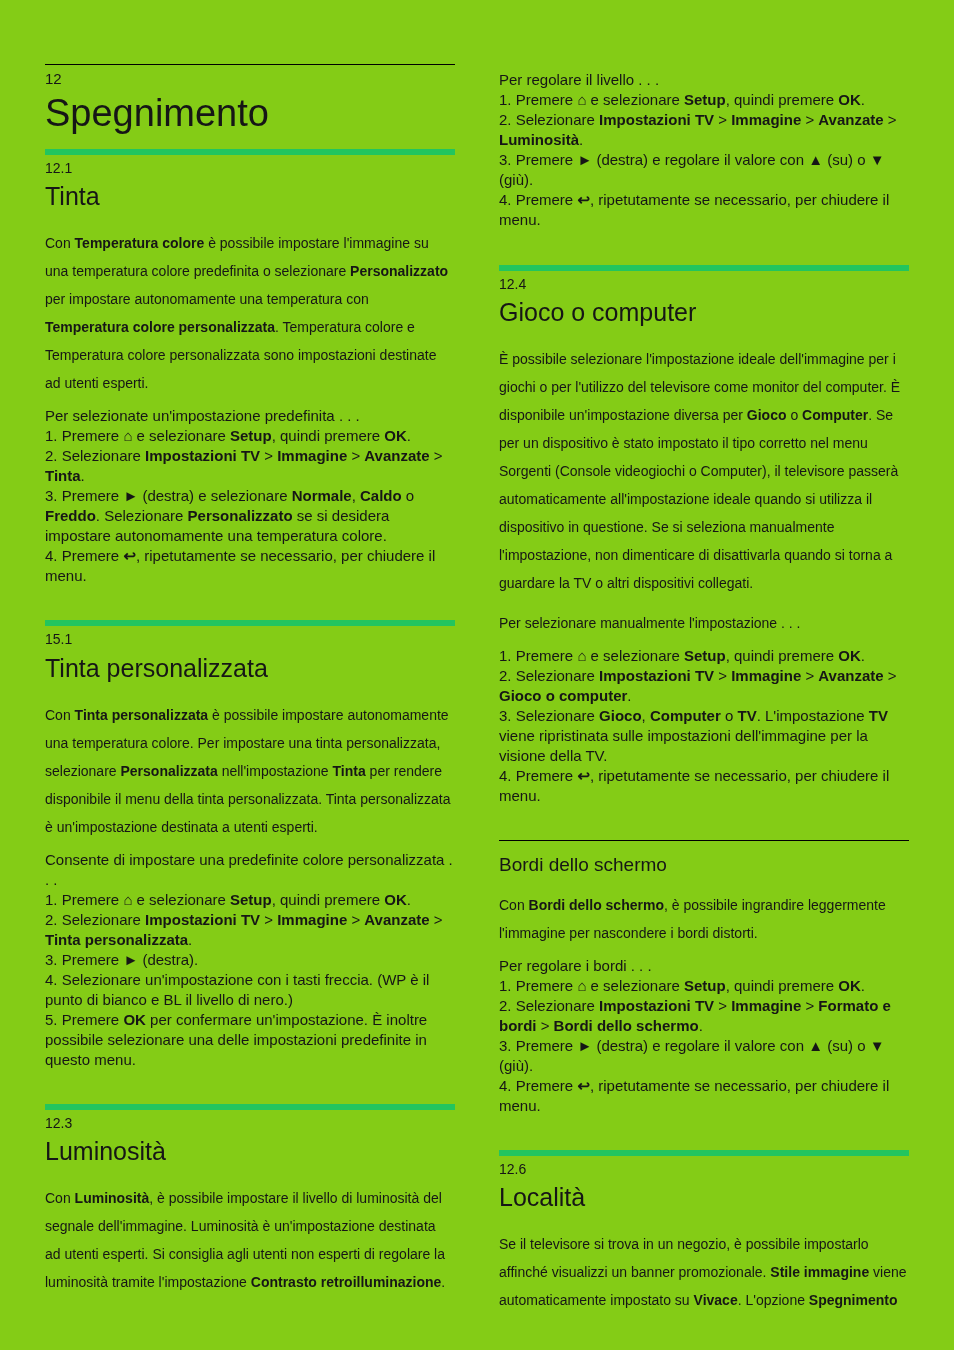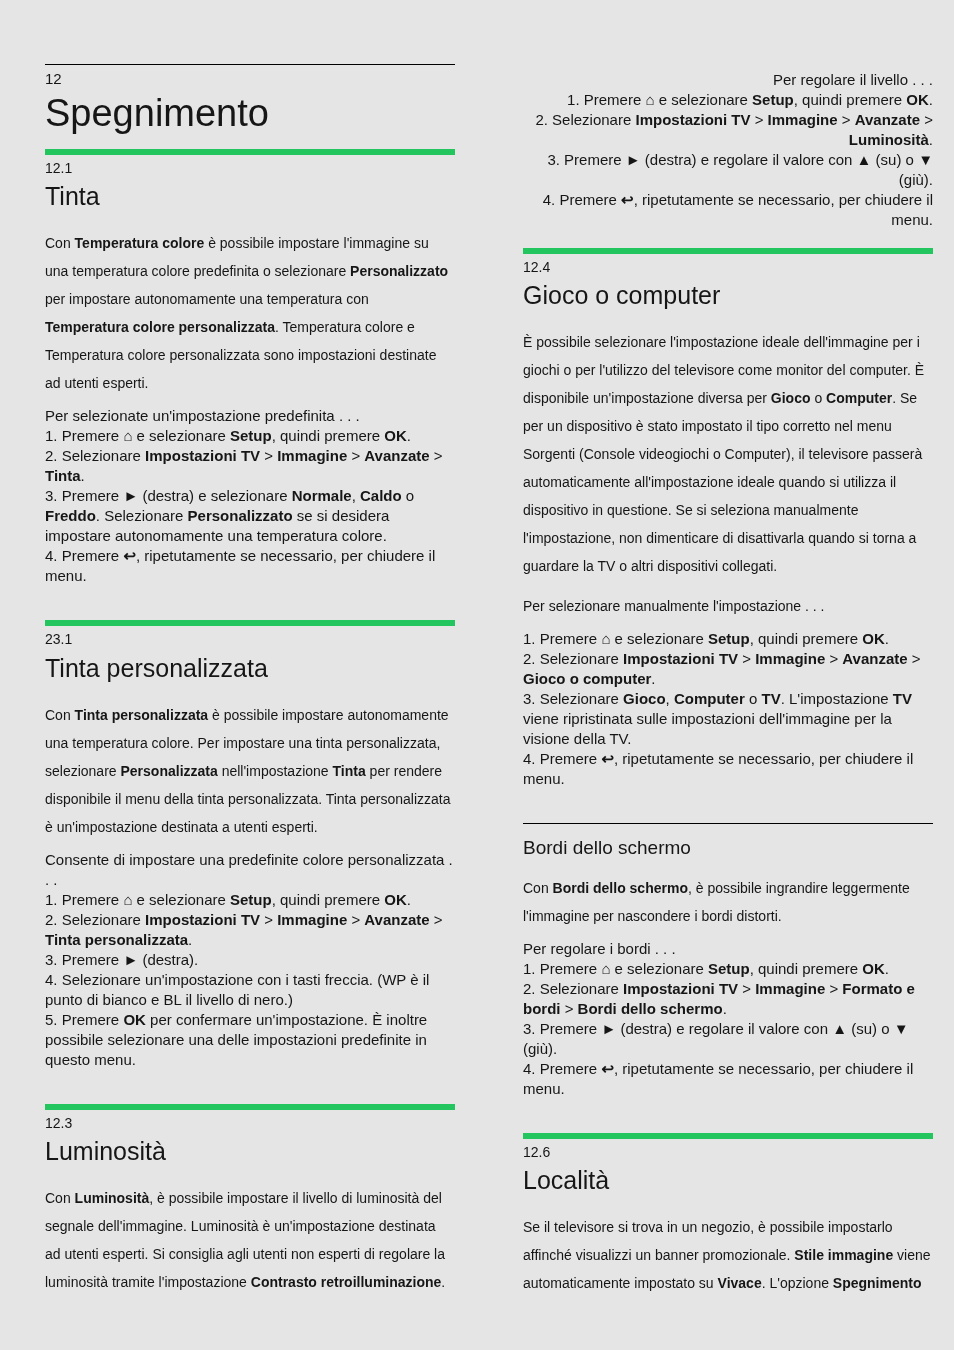--- a/index.html
+++ b/index.html
@@ -1,40 +1,40 @@
 <!DOCTYPE html>
 <html><head>
 <meta charset="utf-8">
 <style>
   html,body{margin:0;padding:0;background:#ffffff;}
   .page{
     position:relative;
     width:954px;height:1350px;
     box-sizing:border-box;
     padding:64px 44px 20px 45px;
-    display:flex;gap:68px;
-    background:#e5e5e5;
+    display:flex;gap:44px;
+    background:#84cc16;
     color:#161616;
     font-family:"Liberation Sans",sans-serif;
     overflow:hidden;
   }
   .col{width:410px;flex:0 0 410px;}
   .chapter{border-top:1px solid #000;padding-top:4px;margin-bottom:15px;}
   .ch-num{font-size:15px;line-height:1.3;}
   .ch-title{font-size:38px;font-weight:400;margin:4px 0 6px;line-height:1.1;}
   .sec{margin-bottom:34px;}
   .sec-head{border-top:6px solid #22c55e;padding-top:4px;margin-bottom:18px;}
   .sec-num{font-size:14px;line-height:1.3;}
   .sec-title{font-size:25px;font-weight:400;margin:4px 0 0;line-height:1.2;}
   .para{font-size:14px;line-height:28px;margin:12px 0 9px;}
   .steps{font-size:15px;line-height:20px;margin:0 0 9px;}
   .step{font-size:15px;line-height:20px;}
   .sub-rule{border:0;border-top:1px solid #000;margin:14px 0 12px;}
   .subheading{font-size:19px;font-weight:400;margin:0 0 14px;line-height:1.25;}
-  .cont{padding-top:6px;margin-bottom:18px;text-align:right;}
+  .cont{padding-top:6px;margin-bottom:35px;}
   b{font-weight:700;}
   .ic{font-weight:700;font-style:normal;}
 </style>
 </head>
 <body>
 
 <div class="page">
 
   <div class="col">
 
@@ -53,21 +53,21 @@
         <div class="step">Per selezionate un'impostazione predefinita . . .</div>
         <div class="step">1. Premere <span class="ic">⌂</span> e selezionare <b>Setup</b>, quindi premere <b>OK</b>.</div>
         <div class="step">2. Selezionare <b>Impostazioni TV</b> &gt; <b>Immagine</b> &gt; <b>Avanzate</b> &gt; <b>Tinta</b>.</div>
         <div class="step">3. Premere <span class="ic">►</span> (destra) e selezionare <b>Normale</b>, <b>Caldo</b> o <b>Freddo</b>. Selezionare <b>Personalizzato</b> se si desidera impostare autonomamente una temperatura colore.</div>
         <div class="step">4. Premere <span class="ic">↩</span>, ripetutamente se necessario, per chiudere il menu.</div>
       </div>
     </section>
 
     <section class="sec">
       <div class="sec-head">
-        <div class="sec-num">23.1</div>
+        <div class="sec-num">15.1</div>
         <h2 class="sec-title">Tinta personalizzata</h2>
       </div>
       <p class="para">Con <b>Tinta personalizzata</b> è possibile impostare autonomamente una temperatura colore. Per impostare una tinta personalizzata, selezionare <b>Personalizzata</b> nell'impostazione <b>Tinta</b> per rendere disponibile il menu della tinta personalizzata. Tinta personalizzata è un'impostazione destinata a utenti esperti.</p>
       <div class="steps">
         <div class="step">Consente di impostare una predefinite colore personalizzata . . .</div>
         <div class="step">1. Premere <span class="ic">⌂</span> e selezionare <b>Setup</b>, quindi premere <b>OK</b>.</div>
         <div class="step">2. Selezionare <b>Impostazioni TV</b> &gt; <b>Immagine</b> &gt; <b>Avanzate</b> &gt; <b>Tinta personalizzata</b>.</div>
         <div class="step">3. Premere <span class="ic">►</span> (destra).</div>
         <div class="step">4. Selezionare un'impostazione con i tasti freccia. (WP è il punto di bianco e BL il livello di nero.)</div>
         <div class="step">5. Premere <b>OK</b> per confermare un'impostazione. È inoltre possibile selezionare una delle impostazioni predefinite in questo menu.</div>

